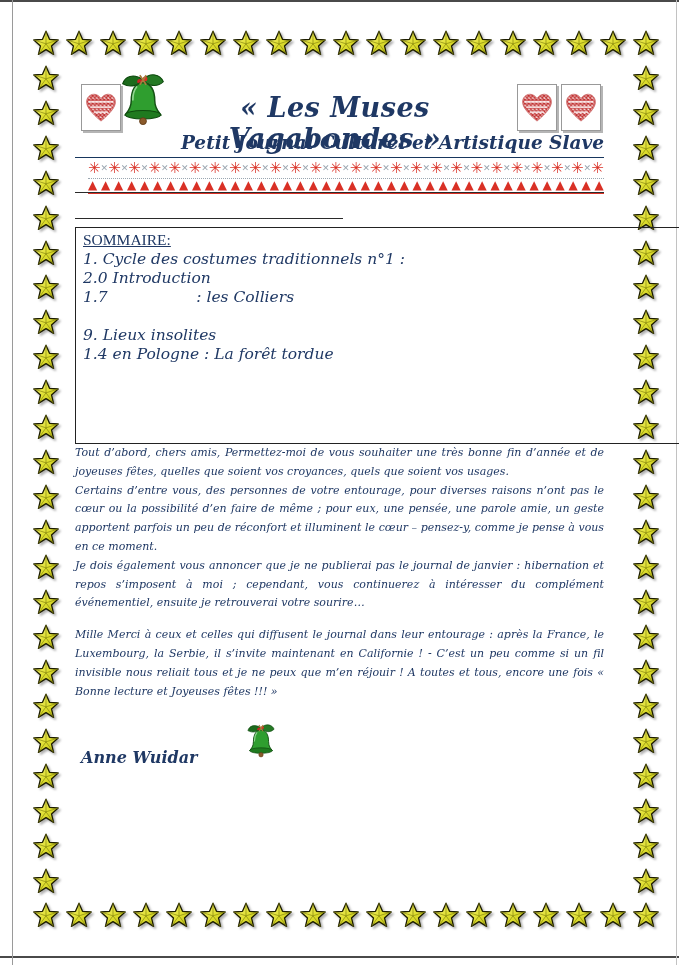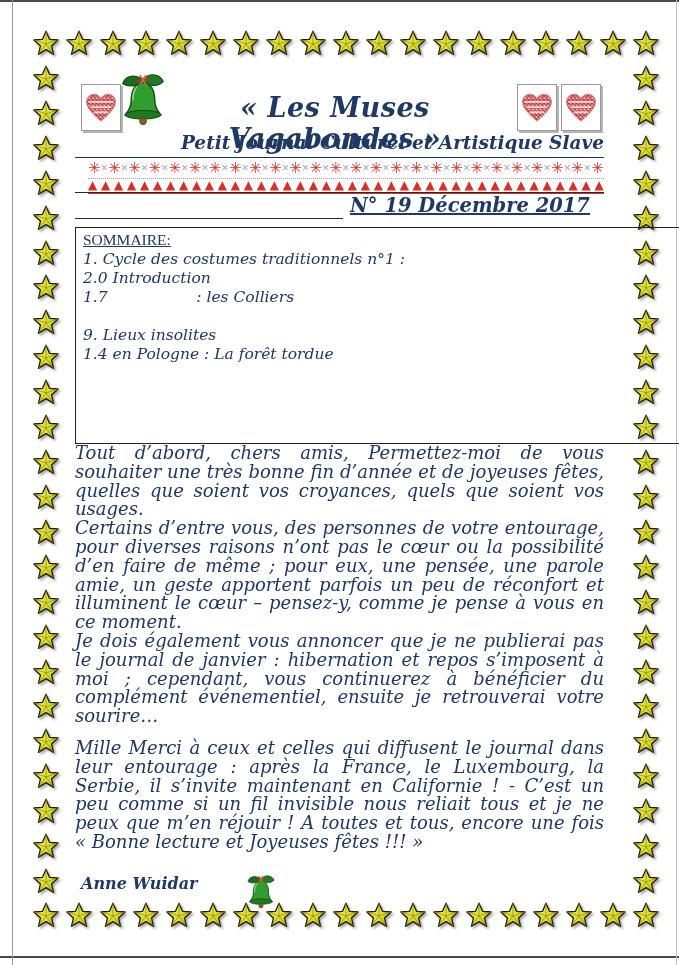--- a/index.html
+++ b/index.html
@@ -40,24 +40,24 @@
 
   
   .toc{position:absolute;left:75px;top:227px;width:618px;height:217px;border:1.6px solid #222;
        box-sizing:border-box;padding:2px 7px;}
   .toc-heading{font-family:"Liberation Serif","DejaVu Serif",serif;font-size:15.5px;
                text-decoration:underline;line-height:20px;}
   .toc-item{font-size:15.5px;font-style:italic;line-height:19px;min-height:19px;white-space:pre-wrap;}
 
   
   .body-text{position:absolute;left:75px;top:444px;width:529px;}
-  .body-text p{margin:0;font-size:18px;font-style:italic;line-height:18.8px;text-align:justify;}
+  .body-text p{margin:0;font-size:11px;font-style:italic;line-height:18.8px;text-align:justify;}
   .body-text p.gap{margin-top:13px;}
 
-  .signature{display:flex;align-items:flex-start;margin-top:22px;padding-left:6px;gap:32px;}
+  .signature{display:flex;align-items:flex-end;margin-top:22px;padding-left:6px;gap:32px;}
   .sig-name{font-size:16px;font-weight:bold;font-style:italic;}
   .sig-bell{margin:0 10px 0 16px;}
   .sig-mail{font-size:15.5px;font-style:italic;}
   .sig-mail a{color:#2929C8;text-decoration:underline;}
 </style>
 </head>
 <body>
 
 <svg width="0" height="0" style="position:absolute" aria-hidden="true">
   <defs>
@@ -478,37 +478,36 @@
         <span class="t" style="color: rgb(217, 48, 37);">▲</span>
         <span class="t" style="color: rgb(217, 48, 37);">▲</span>
         <span class="t" style="color: rgb(217, 48, 37);">▲</span>
         <span class="t" style="color: rgb(217, 48, 37);">▲</span>
         <span class="t" style="color: rgb(217, 48, 37);">▲</span>
       </div>
   </div>
   <div class="rule" style="left:75px;top:192px;width:529px;"></div>
 
   <div class="rule issue-line"></div>
-  <div class="issue">N° 19 Décembre 2017</div>
 
   <div class="toc">
     <div class="toc-heading">SOMMAIRE:</div>
     <div class="toc-item">1. Cycle des costumes traditionnels n°1 :</div>
     <div class="toc-item">2.0 Introduction</div>
     <div class="toc-item">1.7                  : les Colliers</div>
     <div class="toc-item"></div>
     <div class="toc-item">9. Lieux insolites</div>
     <div class="toc-item">1.4 en Pologne : La forêt tordue</div>
     <div class="toc-item"></div>
   </div>
 
   <div class="body-text">
     <p>Tout d’abord, chers amis, Permettez-moi de vous souhaiter une très bonne fin d’année et de joyeuses fêtes, quelles que soient vos croyances, quels que soient vos usages.</p>
     <p>Certains d’entre vous, des personnes de votre entourage, pour diverses raisons n’ont pas le cœur ou la possibilité d’en faire de même ; pour eux, une pensée, une parole amie, un geste apportent parfois un peu de réconfort et illuminent le cœur – pensez-y, comme je pense à vous en ce moment.</p>
-    <p>Je dois également vous annoncer que je ne publierai pas le journal de janvier : hibernation et repos s’imposent à moi ; cependant, vous continuerez à bénéficier du complément événementiel, ensuite je retrouverai votre sourire…</p>
+    <p>Je dois également vous annoncer que je ne publierai pas le journal de janvier : hibernation et repos s’imposent à moi ; cependant, vous continuerez à intéresser du complément événementiel, ensuite je retrouverai votre sourire…</p>
     <p class="gap">Mille Merci à ceux et celles qui diffusent le journal dans leur entourage : après la France, le Luxembourg, la Serbie, il s’invite maintenant en Californie ! - C’est un peu comme si un fil invisible nous reliait tous et je ne peux que m’en réjouir ! A toutes et tous, encore une fois « Bonne lecture et Joyeuses fêtes !!! »</p>
 
     <div class="signature">
       <span class="sig-name">Anne Wuidar</span>
       <span class="sig-bell">
         <svg width="32" height="40" viewBox="0 0 46 58">
             <use href="#bell"></use>
           </svg>
       </span>
     </div>

